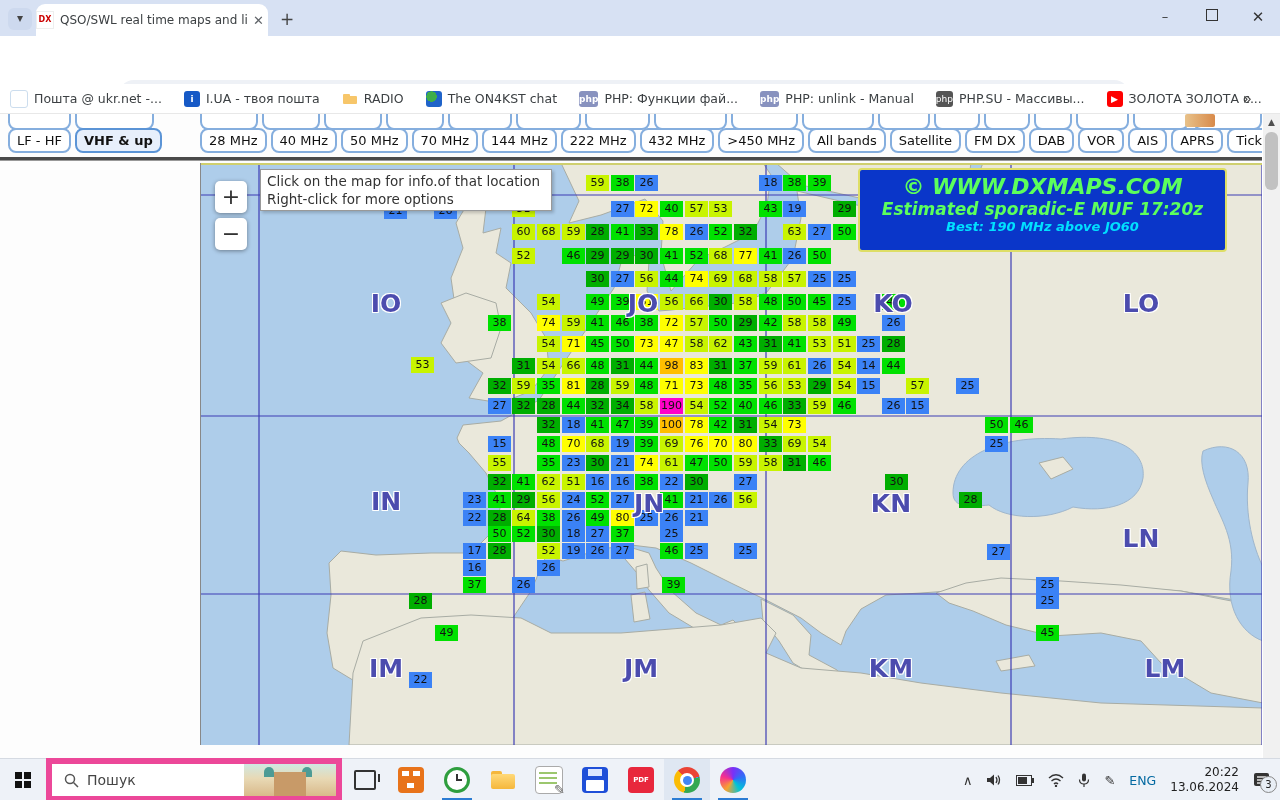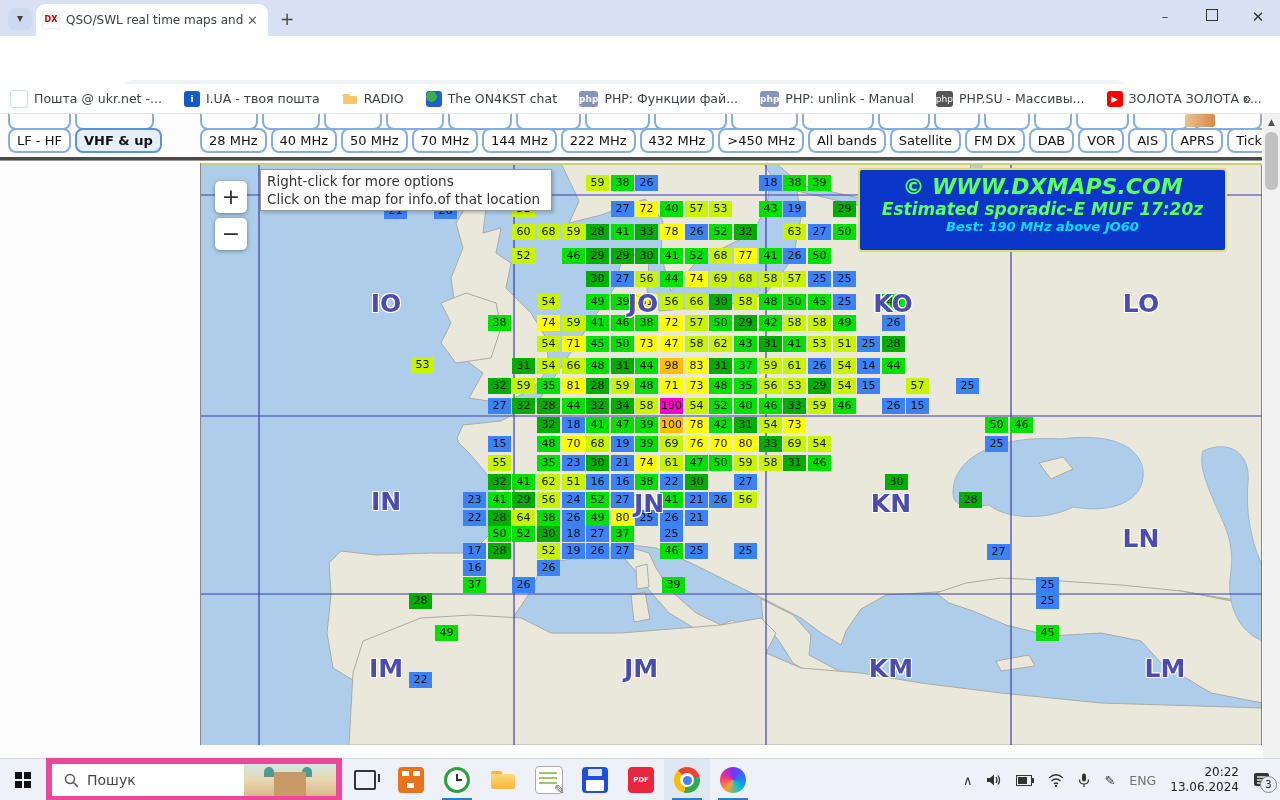--- a/index.html
+++ b/index.html
@@ -1,21 +1,21 @@
 <!DOCTYPE html>
 <html><head>
 <meta charset="utf-8">
 <style>
   html,body{margin:0;padding:0;}
   body{width:1280px;height:800px;overflow:hidden;font-family:"DejaVu Sans",sans-serif;background:#fff;position:relative;}
   .abs{position:absolute;}
   
   #tabstrip{left:0;top:0;width:1280px;height:36px;background:#d7e1f3;}
   #tab-search-btn{left:8px;top:8px;width:24px;height:22px;background:#cdd9ee;border-radius:6px;text-align:center;line-height:20px;color:#444;font-size:12px;cursor:pointer;}
-  #active-tab{left:36px;top:4px;width:232px;height:32px;background:#fff;border-radius:9px 9px 0 0;display:flex;align-items:center;padding:0 6px;box-sizing:border-box;}
+  #active-tab{left:36px;top:4px;width:232px;height:32px;background:#fff;border-radius:9px 9px 0 0;display:flex;align-items:center;padding:0 0;box-sizing:border-box;}
   #tab-favicon{width:16px;height:16px;background:#fff;border:1px solid #eee;color:#c00;font-size:8px;font-weight:bold;text-align:center;line-height:15px;flex:0 0 16px;}
   #tab-title{font-size:12px;color:#3c4043;margin-left:6px;white-space:nowrap;overflow:hidden;flex:1;}
   #tab-close{font-size:13px;color:#5f6368;padding:0 4px;cursor:pointer;}
   #new-tab-btn{left:280px;top:9px;font-size:17px;color:#444;cursor:pointer;}
   .winctl{top:0;width:40px;height:34px;text-align:center;line-height:34px;font-size:13px;color:#333;cursor:pointer;}
   #win-min{left:1145px;}#win-max{left:1192px;}#win-close{left:1238px;font-size:15px;}
   #win-max .boxico{display:inline-block;width:10px;height:10px;border:1px solid #333;}
   #toolbar{left:0;top:36px;width:1280px;height:48px;background:#fff;}
   .navico{top:48px;font-size:17px;color:#444;cursor:pointer;}
   #nav-back{left:16px;}#nav-fwd{left:52px;color:#b6b9be;}#nav-reload{left:88px;}
@@ -106,21 +106,21 @@
   #ico-floppy{background:#1f4fd8;}
   #ico-floppy:before{content:"";position:absolute;left:6px;top:2px;width:14px;height:7px;background:#dce6ff;}
   #ico-floppy:after{content:"";position:absolute;left:4px;top:13px;width:18px;height:11px;background:#fff;border-radius:1px;}
   #ico-pdf{background:#e8273c;color:#fff;font-size:7px;font-weight:bold;text-align:center;line-height:26px;}
   .chrome-outer{width:26px;height:26px;border-radius:50%;background:conic-gradient(from -45deg,#ea4335 0 33%,#4f8ef5 0 34%,#34a853 34% 66%,#fbbc05 66% 100%);position:relative;}
   .chrome-outer:before{content:"";position:absolute;left:6px;top:6px;width:14px;height:14px;border-radius:50%;background:#fff;}
   .chrome-outer:after{content:"";position:absolute;left:8.5px;top:8.5px;width:9px;height:9px;border-radius:50%;background:#4285f4;}
   #ico-swirl{border-radius:50%;background:conic-gradient(#7b2ff7,#2f6ef7,#00c6d7,#f7a32f,#f72f8e,#7b2ff7);}
   #tray{margin-left:auto;display:flex;align-items:center;gap:14px;padding-right:10px;}
   .tray-ico{color:#333;font-size:13px;display:flex;align-items:center;cursor:pointer;}
-  #tray-lang{font-size:12.5px;color:#737373;}
+  #tray-lang{font-size:12.5px;color:#0369a1;}
   #tray-clock{font-size:12px;color:#222;text-align:right;line-height:15px;cursor:pointer;}
   #tray-notif{position:relative;cursor:pointer;}
   #notif-badge{position:absolute;right:-7px;bottom:-5px;width:15px;height:15px;border-radius:50%;background:#e8eef5;border:1px solid #888;color:#222;font-size:10px;text-align:center;line-height:15px;}
   svg{display:block;}
 </style>
 </head>
 <body>
 
 <div class="abs" id="tabstrip">
   <div class="abs" id="tab-search-btn">▾</div>
@@ -556,22 +556,22 @@
         <span class="fieldlbl" style="left: 185px; top: 338px;">IN</span>
         <span class="fieldlbl" style="left: 448px; top: 340px;">JN</span>
         <span class="fieldlbl" style="left: 690px; top: 340px;">KN</span>
         <span class="fieldlbl" style="left: 940px; top: 340px; margin-top: 35px;">LN</span>
         <span class="fieldlbl" style="left: 185px; top: 505px;">IM</span>
         <span class="fieldlbl" style="left: 440px; top: 505px;">JM</span>
         <span class="fieldlbl" style="left: 690px; top: 505px;">KM</span>
         <span class="fieldlbl" style="left: 964px; top: 505px;">LM</span>
       </div>
     <div class="abs" id="tooltip">
+      <div>Click on the map for info.of that location</div>
       <div>Right-click for more options</div>
-      <div>Click on the map for info.of that location</div>
     </div>
     <div class="abs" id="map-zoom">
       <div class="zoombtn">+</div>
       <div class="zoombtn">−</div>
     </div>
     <div class="abs" id="titlebox">
       <div class="l1">© WWW.DXMAPS.COM</div>
       <div class="l2">Estimated sporadic-E MUF 17:20z</div>
       <div class="l3">Best: 190 MHz above JO60</div>
     </div>

